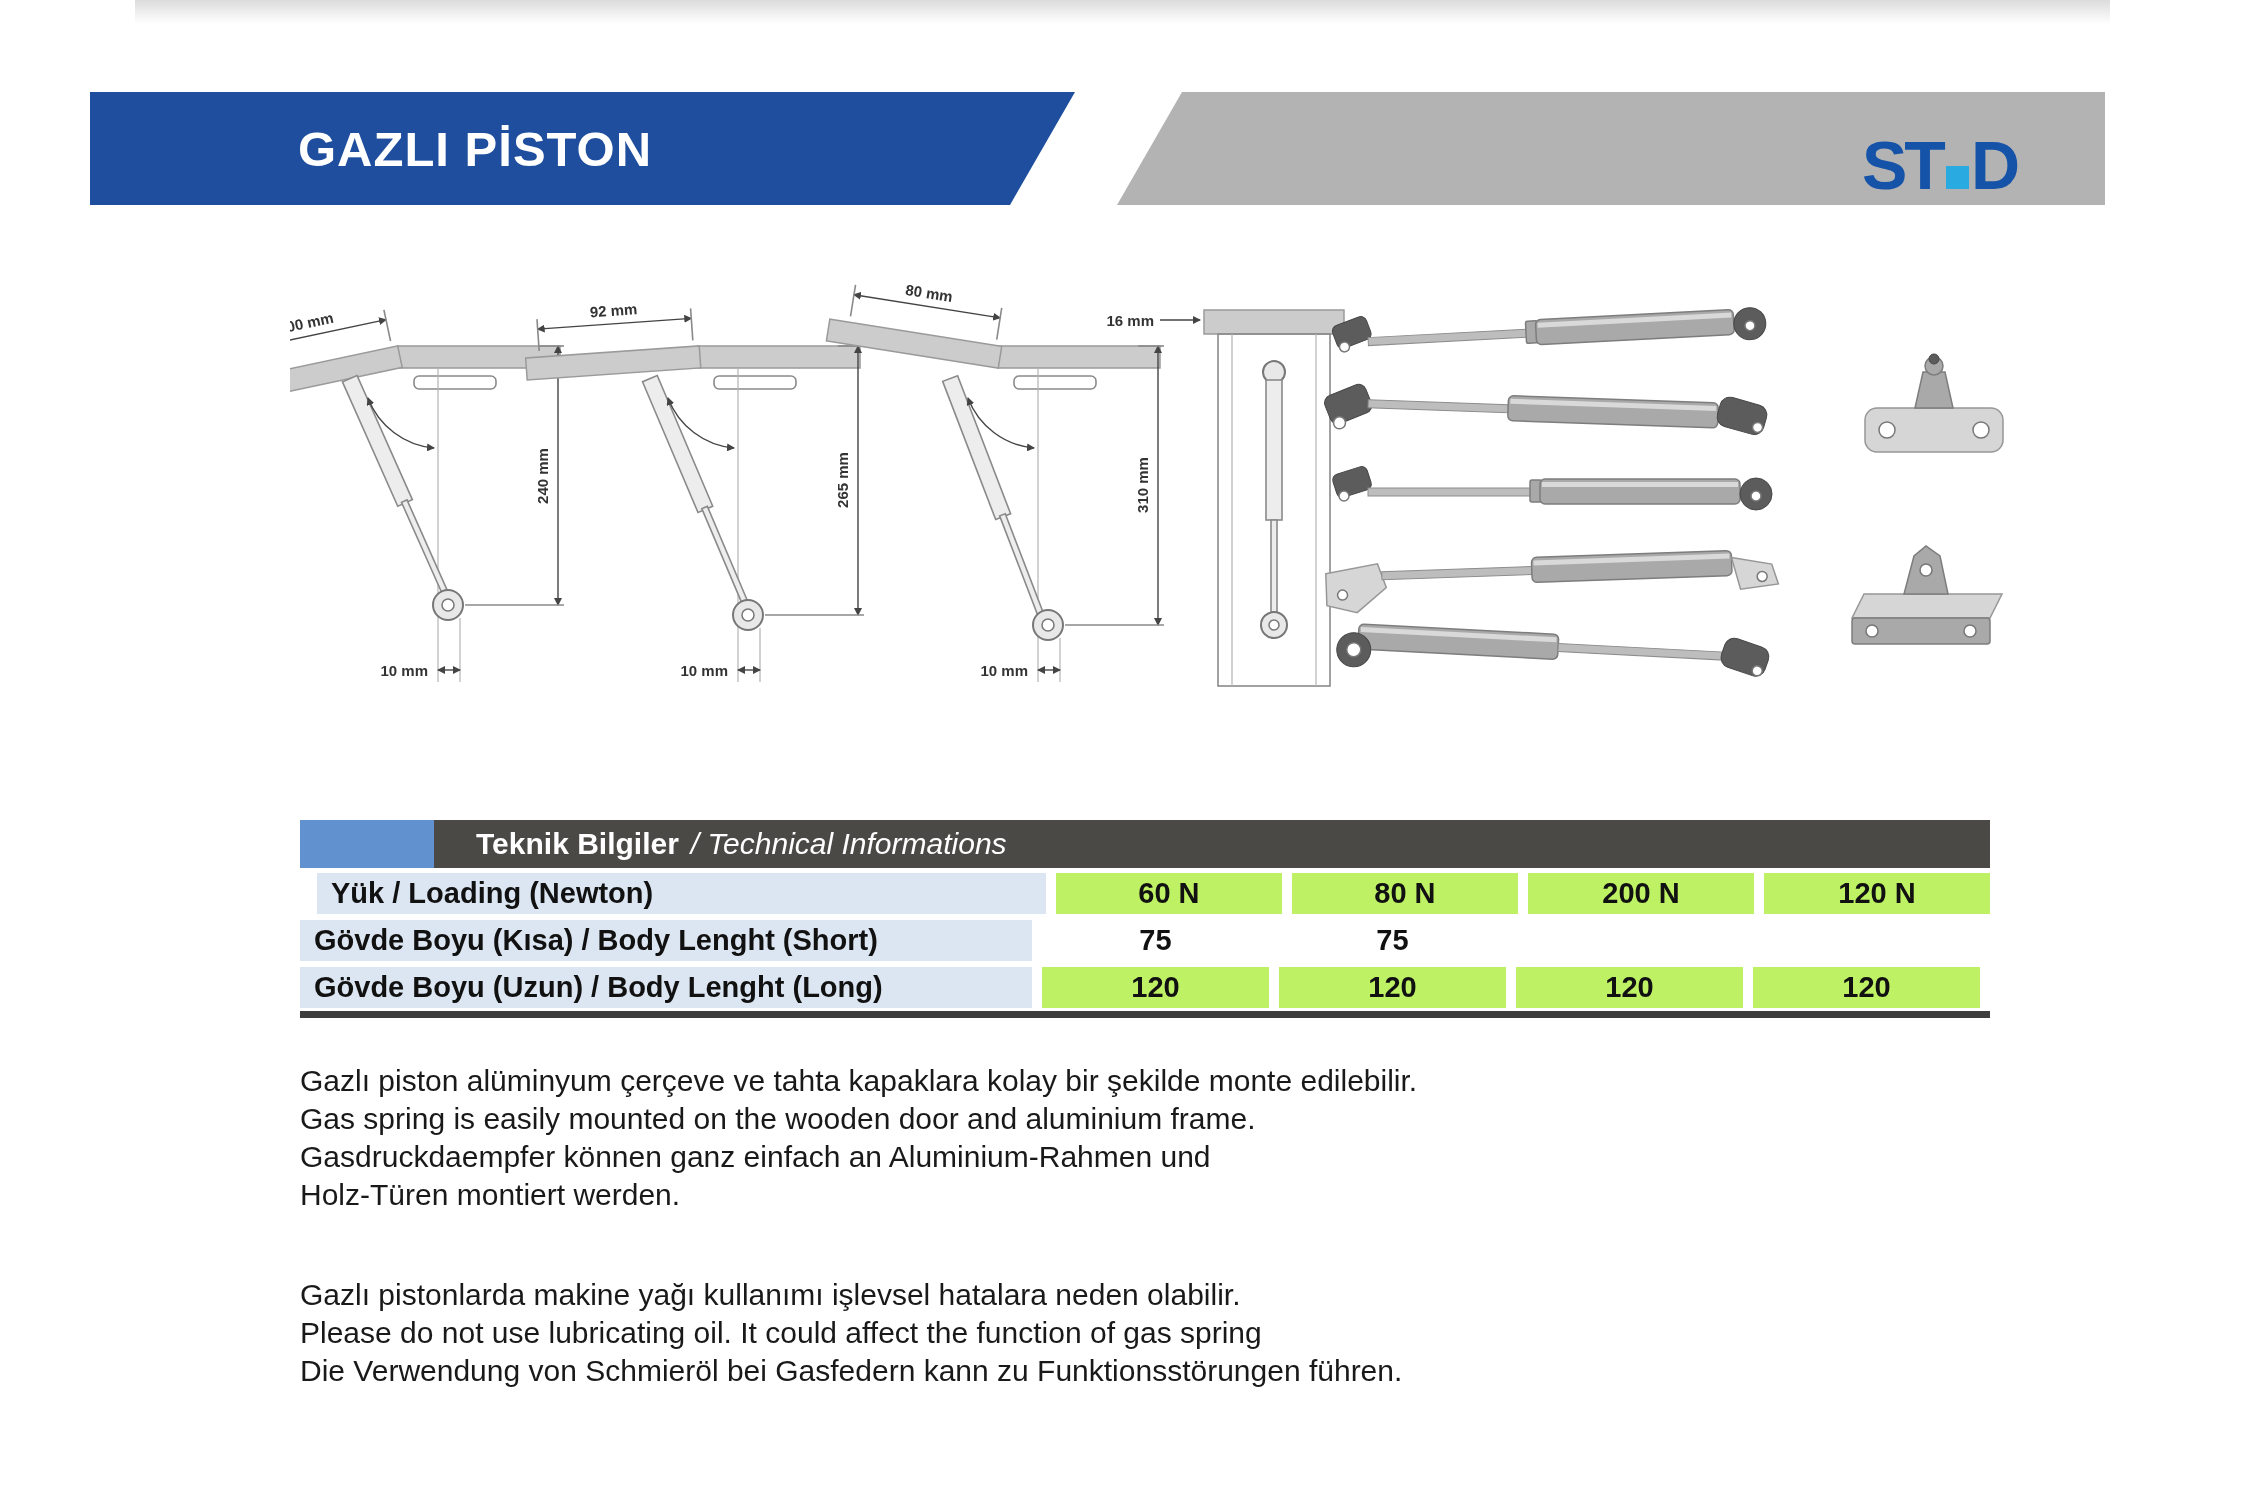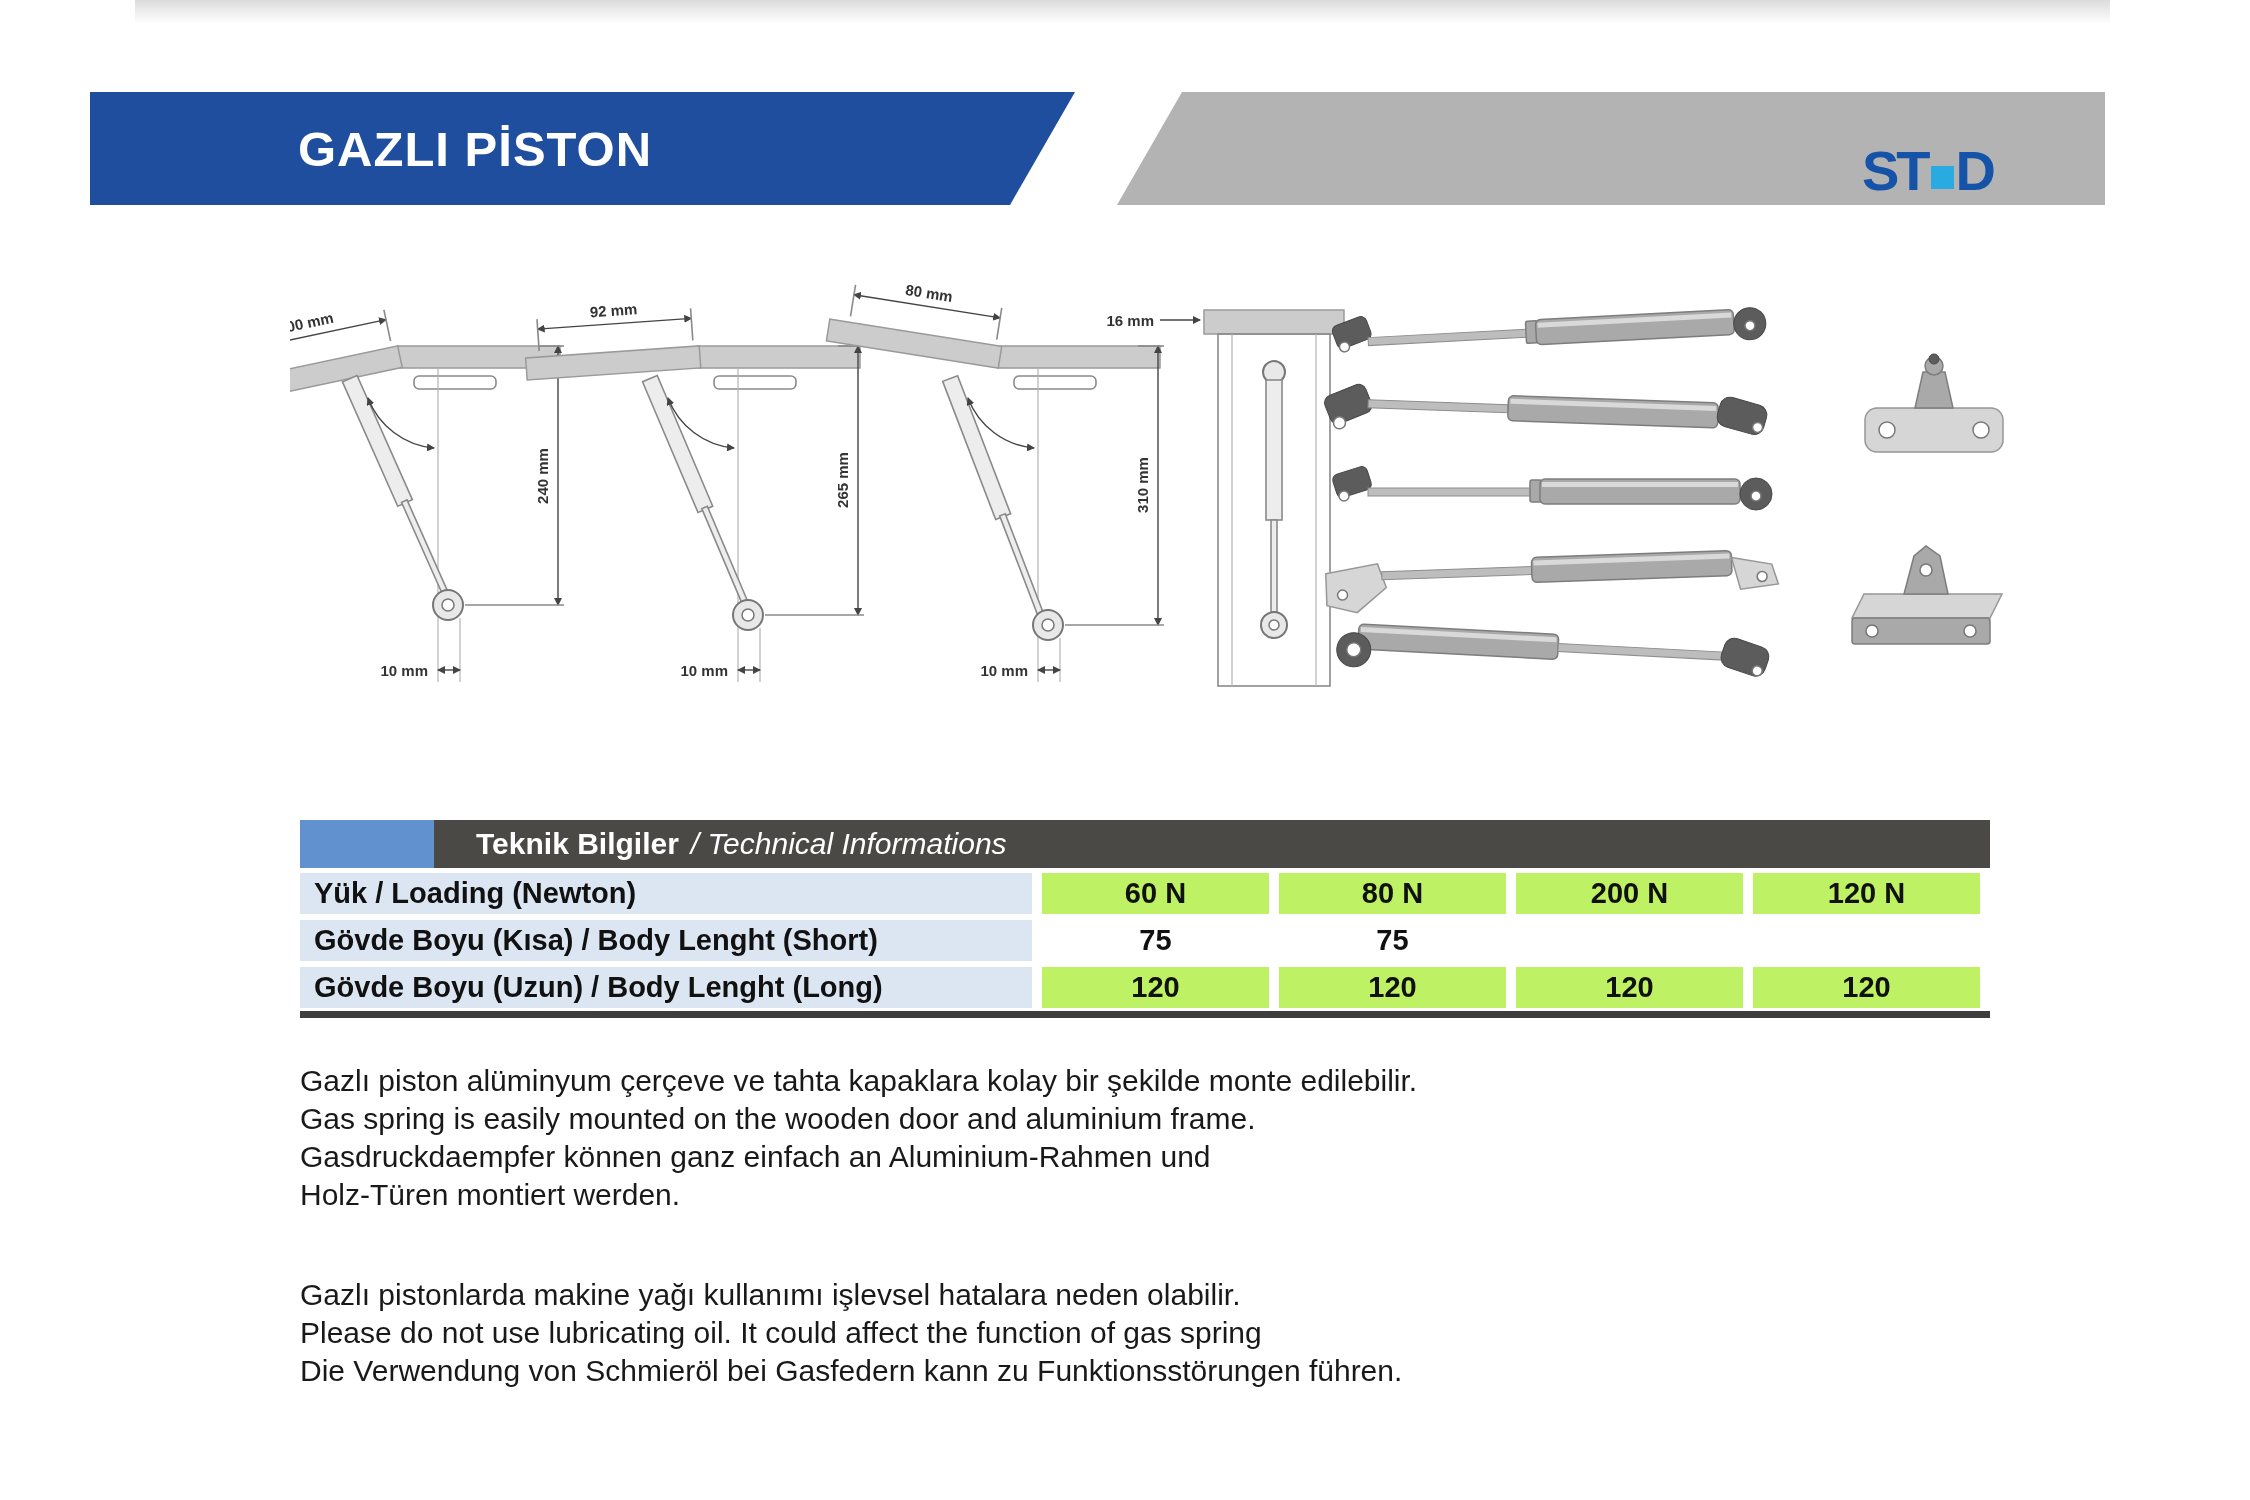--- a/index.html
+++ b/index.html
@@ -14,21 +14,21 @@
   .header-band{position:absolute;left:90px;top:92px;width:2015px;height:113px;}
   .band-blue{position:absolute;left:0;top:0;width:990px;height:113px;background:#1e4e9d;
              clip-path:polygon(0 0,985px 0,920px 113px,0 113px);}
   .band-gray{position:absolute;left:1000px;top:0;width:1015px;height:113px;background:#b3b3b3;
              clip-path:polygon(92px 0,1015px 0,1015px 113px,27px 113px);}
   .page-title{position:absolute;left:208px;top:0;height:113px;display:flex;align-items:center;
               color:#ffffff;font-size:49px;font-weight:700;letter-spacing:1px;}
   .subtitles{position:absolute;left:1030px;top:17px;color:#2f6db8;font-size:27px;
              font-weight:700;line-height:37px;letter-spacing:.5px;}
   .std-logo{position:absolute;left:1772px;top:8px;height:97px;display:flex;align-items:flex-end;
-            color:#1553a8;font-size:56px;font-weight:700;letter-spacing:-3px;line-height:.92;}
+            color:#1553a8;font-size:68px;font-weight:700;letter-spacing:-3px;line-height:.92;}
   .logo-dot{display:inline-block;width:23px;height:23px;background:#29abe2;margin:0 2px 8px 3px;}
 
   
   .drawings{position:absolute;left:290px;top:280px;width:1720px;height:430px;}
   .slab{fill:#cccccc;stroke:#9a9a9a;stroke-width:1.5;}
   .ln{stroke:#8a8a8a;stroke-width:1.6;fill:none;}
   .proj{stroke:#b4b4b4;stroke-width:1.2;}
   .dim{stroke:#444;stroke-width:1.4;fill:none;}
   .pist{fill:#ededed;stroke:#8a8a8a;stroke-width:1.6;}
   .eyelet{fill:#e8e8e8;stroke:#777;stroke-width:2;}
@@ -42,21 +42,21 @@
 
   
   .tech-table{position:absolute;left:300px;top:820px;width:1690px;}
   .t-head{display:flex;height:48px;}
   .t-head-blue{width:134px;background:#6191ce;}
   .t-head-bar{flex:1;background:#4a4946;color:#fff;display:flex;align-items:center;
               padding-left:42px;font-size:30px;}
   .t-head-bar .bold{font-weight:700;}
   .t-head-bar .ital{font-style:italic;font-weight:400;margin-left:12px;}
   .t-row{display:flex;height:41px;margin-top:6px;}
-  .t-row:nth-of-type(2){margin-top:5px;}
+  .t-row:nth-of-type(2){margin-top:5px;margin-left:17px;}
   .t-label{width:732px;background:#dce6f2;display:flex;align-items:center;padding-left:14px;
            box-sizing:border-box;font-weight:700;font-size:29px;color:#111;}
   .t-cell{width:227px;margin-left:10px;display:flex;align-items:center;justify-content:center;
           font-weight:700;font-size:29px;color:#111;}
   .t-row.shaded .t-cell{background:#bef264;text-align:right;}
   .t-footline{height:7px;background:#3e3e3e;margin-top:3px;}
 
   
   .para{position:absolute;left:300px;color:#191919;font-size:30px;line-height:38px;}
   .para-1{top:1062px;}

